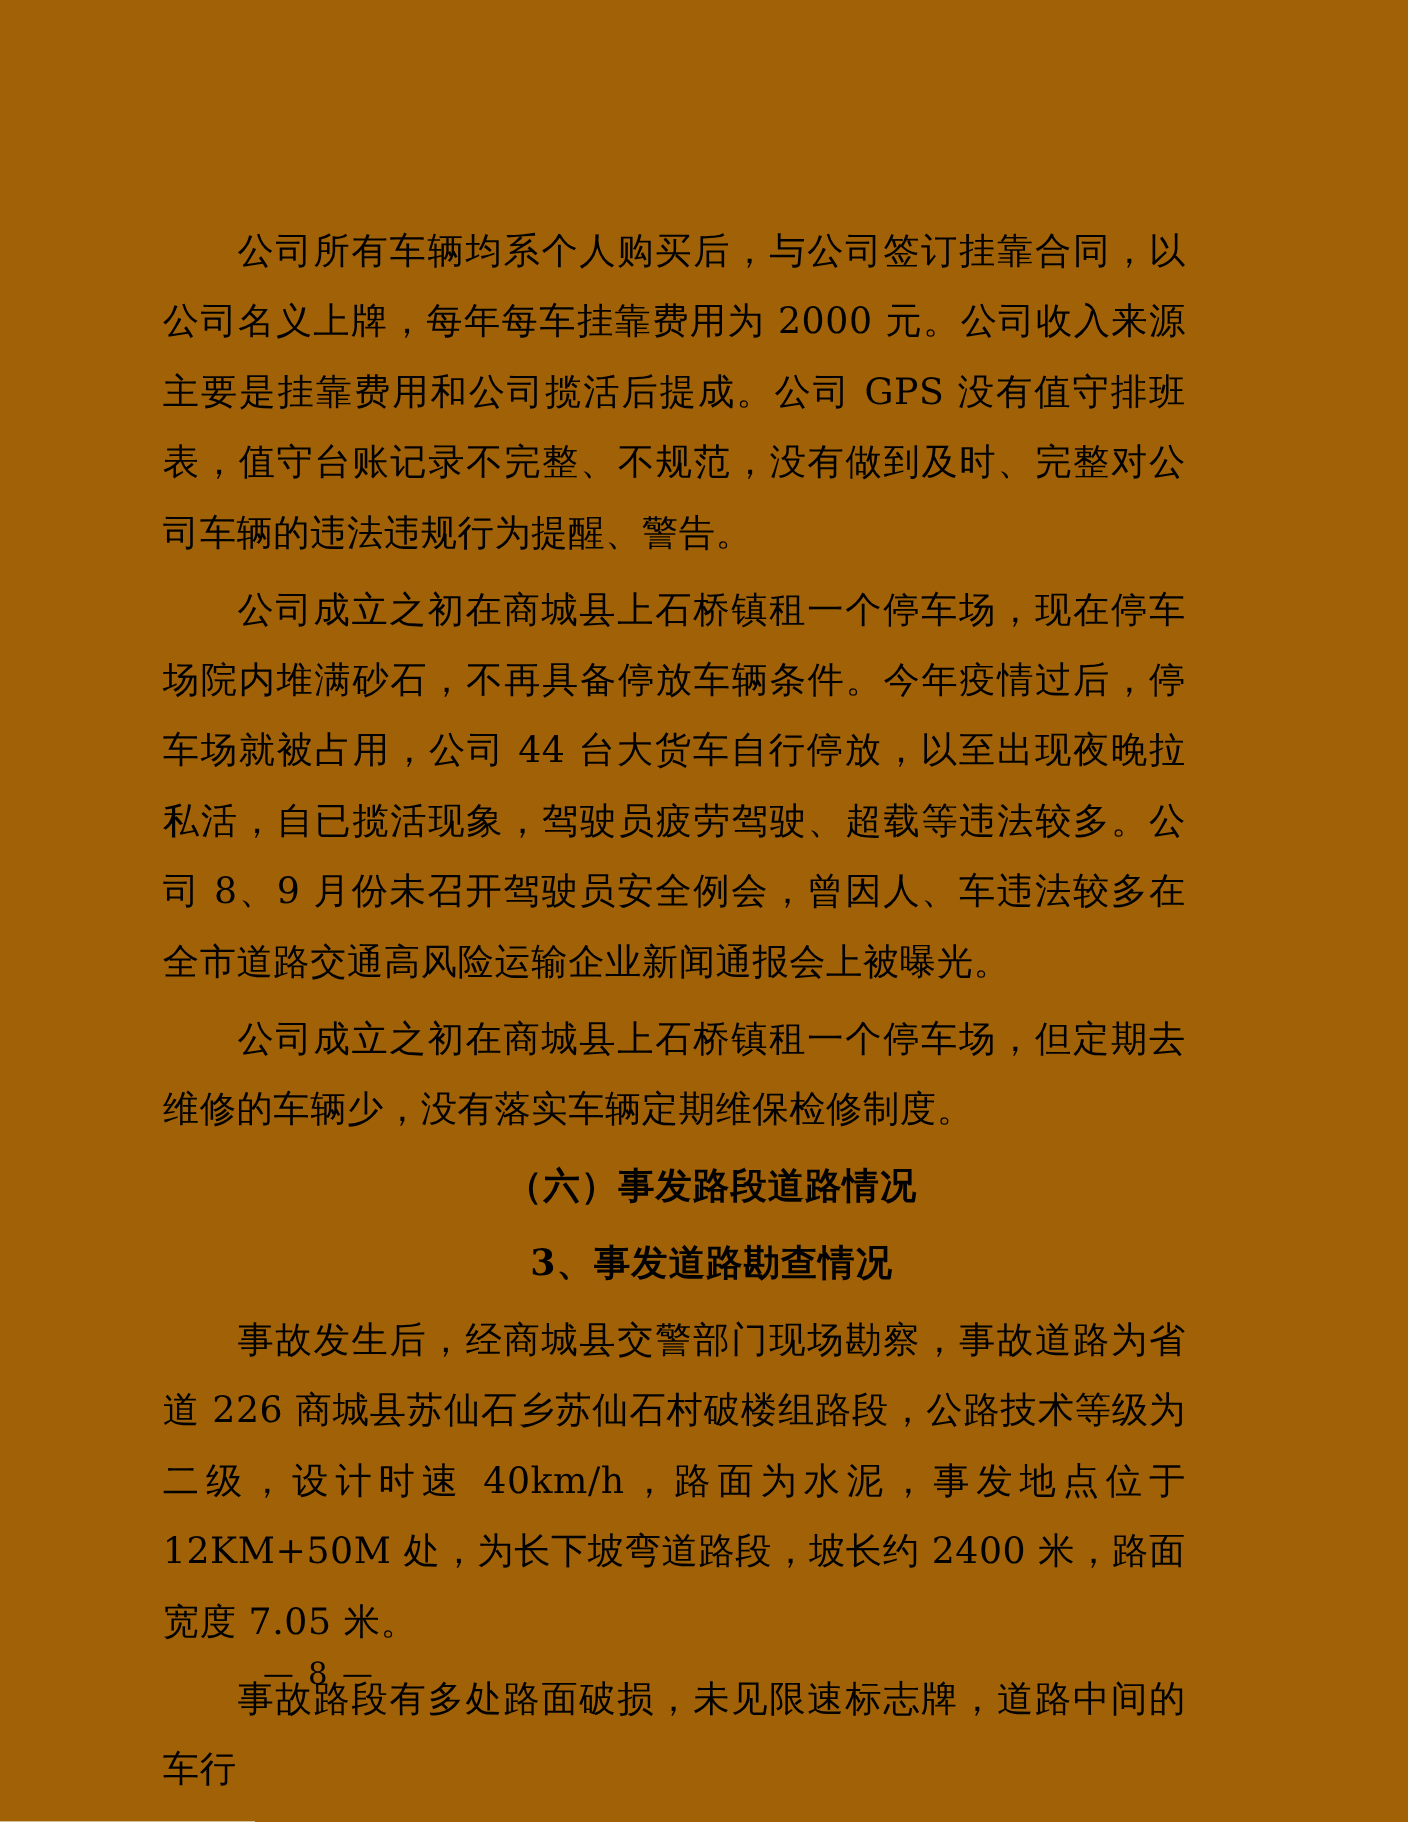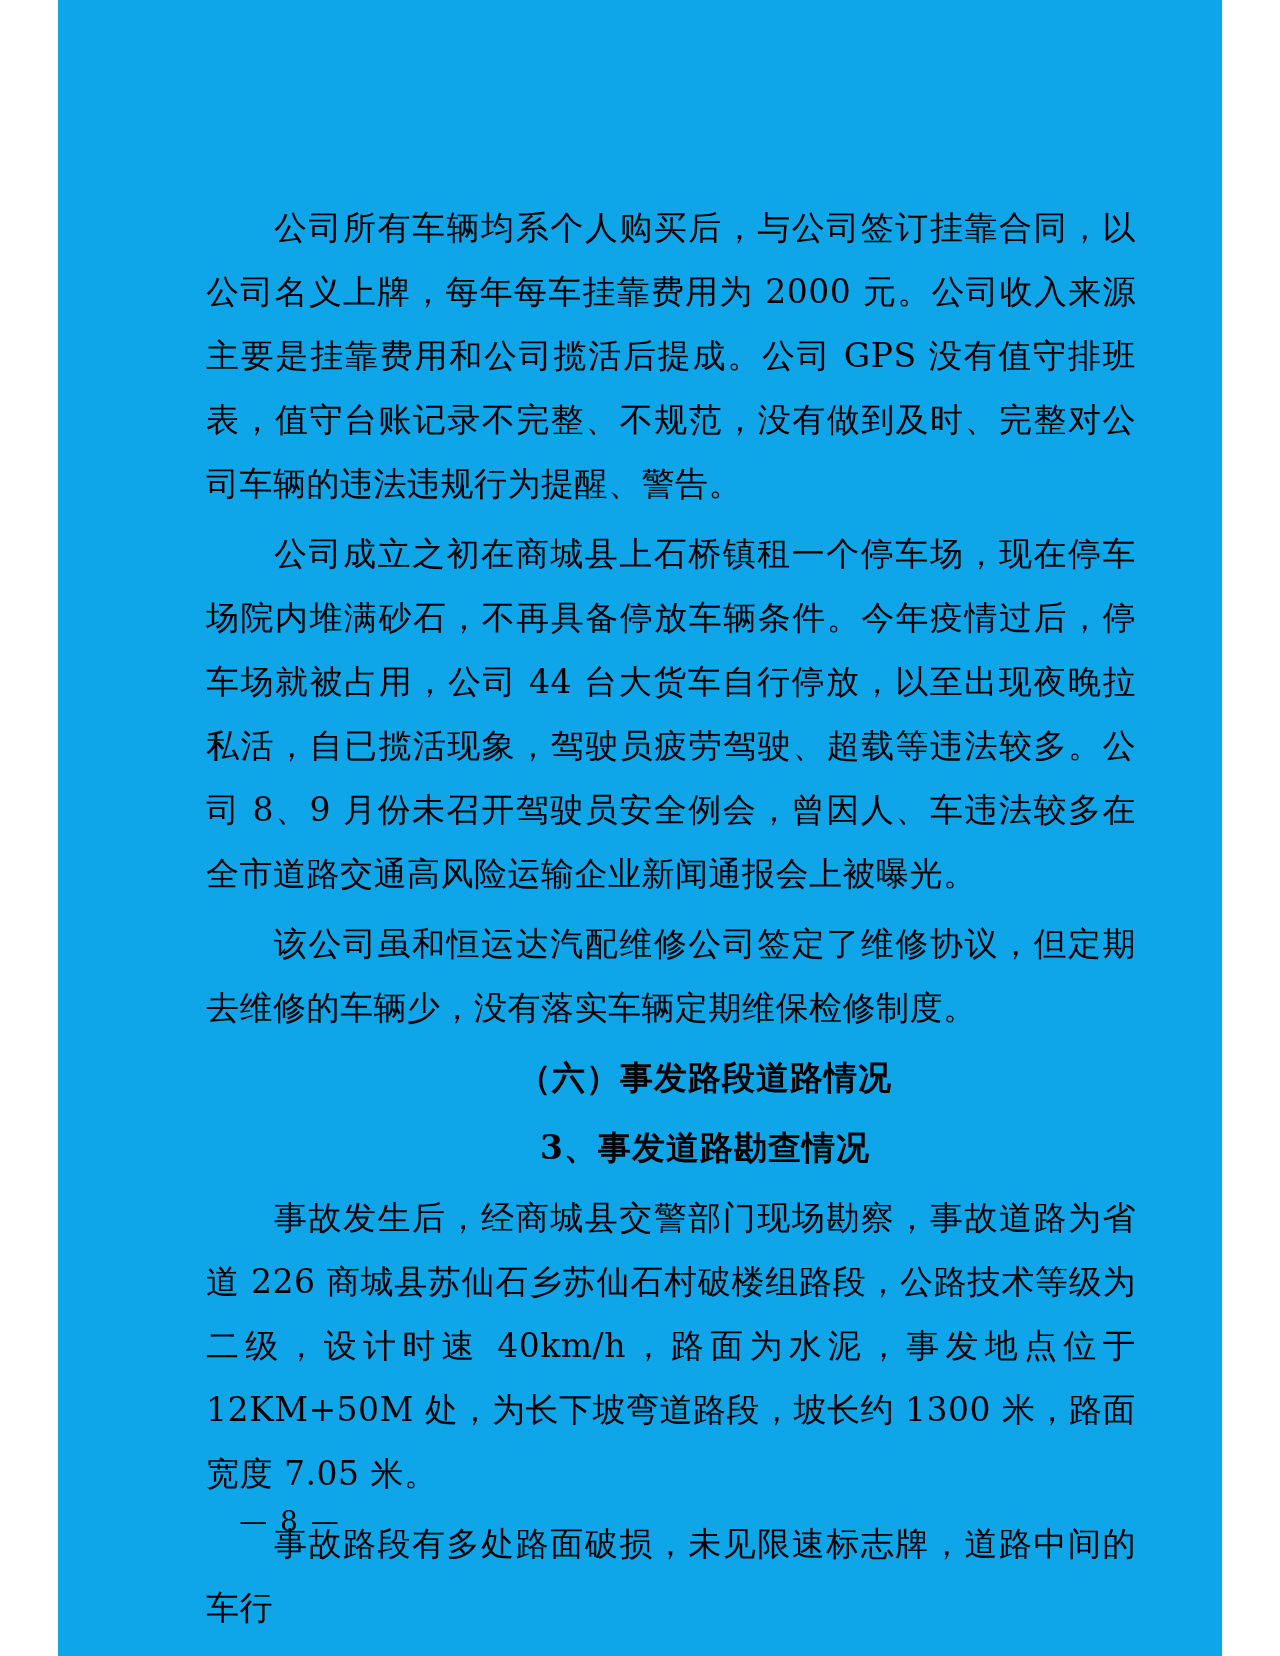--- a/index.html
+++ b/index.html
@@ -2,23 +2,23 @@
 <html lang="zh"><head>
 <meta charset="utf-8">
 <style>
   html, body {
     margin: 0;
     padding: 0;
     background: #ffffff;
   }
   .page {
     position: relative;
-    width: 1164px;
+    width: 1280px;
     height: 1656px;
-    background: #0ea5e9;
+    background: #a16207;
     margin: 0 auto;
     box-sizing: border-box;
     font-family: "DejaVu Serif", "Liberation Serif", serif;
     color: #000000;
     overflow: hidden;
   }
   .content {
     position: absolute;
     left: 148px;
     top: 196px;
@@ -59,22 +59,22 @@
     margin-left: -700px;
   }
 </style>
 </head>
 <body>
 
 <div class="page">
   <div class="content">
     <p class="body-text">公司所有车辆均系个人购买后，与公司签订挂靠合同，以公司名义上牌，每年每车挂靠费用为 2000 元。公司收入来源主要是挂靠费用和公司揽活后提成。公司 GPS 没有值守排班表，值守台账记录不完整、不规范，没有做到及时、完整对公司车辆的违法违规行为提醒、警告。</p>
     <p class="body-text">公司成立之初在商城县上石桥镇租一个停车场，现在停车场院内堆满砂石，不再具备停放车辆条件。今年疫情过后，停车场就被占用，公司 44 台大货车自行停放，以至出现夜晚拉私活，自已揽活现象，驾驶员疲劳驾驶、超载等违法较多。公司 8、9 月份未召开驾驶员安全例会，曾因人、车违法较多在全市道路交通高风险运输企业新闻通报会上被曝光。</p>
-    <p class="body-text">该公司虽和恒运达汽配维修公司签定了维修协议，但定期去维修的车辆少，没有落实车辆定期维保检修制度。</p>
+    <p class="body-text">公司成立之初在商城县上石桥镇租一个停车场，但定期去维修的车辆少，没有落实车辆定期维保检修制度。</p>
     <p class="heading">（六）事发路段道路情况</p>
     <p class="heading">3、事发道路勘查情况</p>
-    <p class="body-text">事故发生后，经商城县交警部门现场勘察，事故道路为省道 226 商城县苏仙石乡苏仙石村破楼组路段，公路技术等级为二级，设计时速 40km/h，路面为水泥，事发地点位于 12KM+50M 处，为长下坡弯道路段，坡长约 1300 米，路面宽度 7.05 米。</p>
+    <p class="body-text">事故发生后，经商城县交警部门现场勘察，事故道路为省道 226 商城县苏仙石乡苏仙石村破楼组路段，公路技术等级为二级，设计时速 40km/h，路面为水泥，事发地点位于 12KM+50M 处，为长下坡弯道路段，坡长约 2400 米，路面宽度 7.05 米。</p>
     <p class="body-text">事故路段有多处路面破损，未见限速标志牌，道路中间的车行</p>
   </div>
   <div class="footer">
     <span class="page-number">— 8 —</span>
   </div>
 </div>
 
 </body></html>

